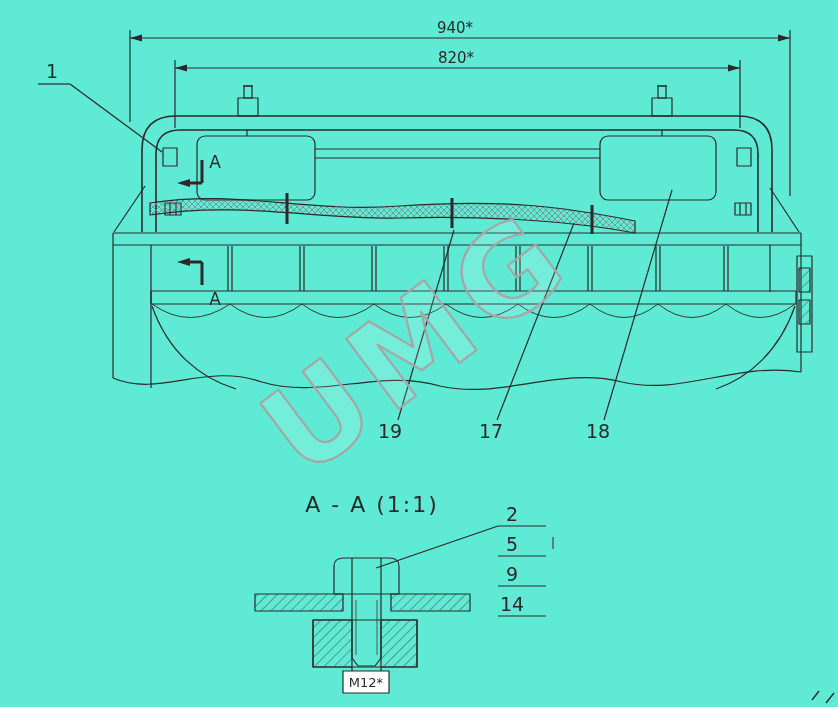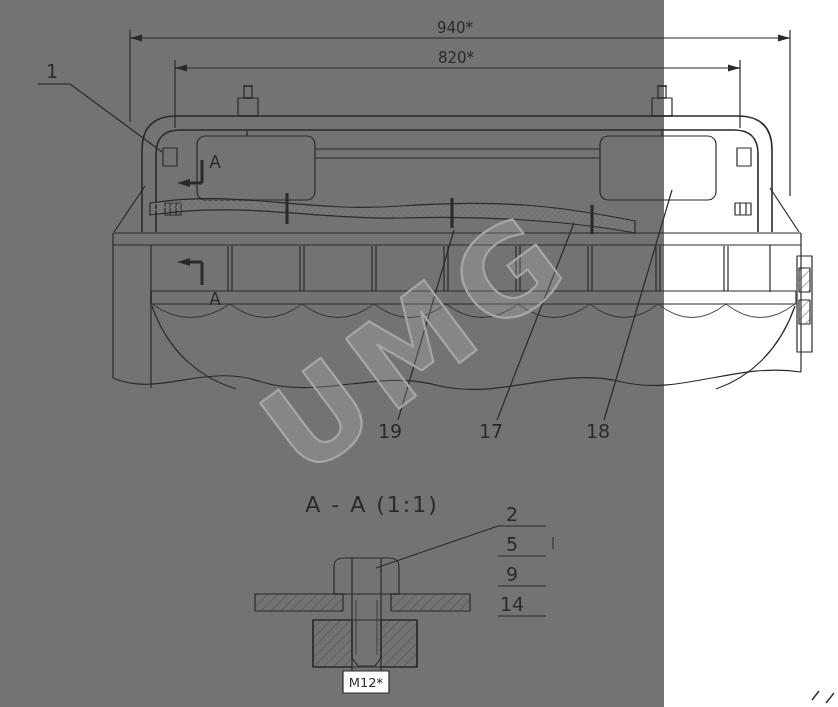--- a/index.html
+++ b/index.html
@@ -1,16 +1,16 @@
 <!DOCTYPE html>
 <html><head>
 <meta charset="utf-8">
 <style>
   html,body{margin:0;padding:0;background:#ffffff;width:838px;height:707px;overflow:hidden;}
-  .sheet{position:relative;width:664px;height:707px;background:#737373;}
+  .sheet{position:relative;width:838px;height:707px;background:#5eead4;}
   svg{display:block;}
   .ln{stroke:#2a2a2a;fill:none;stroke-width:1.2;stroke-linecap:butt;stroke-linejoin:round;}
   .t{font-family:"DejaVu Sans","Liberation Sans",sans-serif;fill:#2a2a2a;stroke:none;}
   .wm{font-family:"DejaVu Sans","Liberation Sans",sans-serif;font-weight:700;fill:#ffffff;fill-opacity:0.14;stroke:#a6a6a6;stroke-width:2.2px;letter-spacing:10px;}
 </style>
 </head>
 <body>
 
 <div class="sheet">
 <svg width="838" height="707" viewBox="0 0 838 707">

